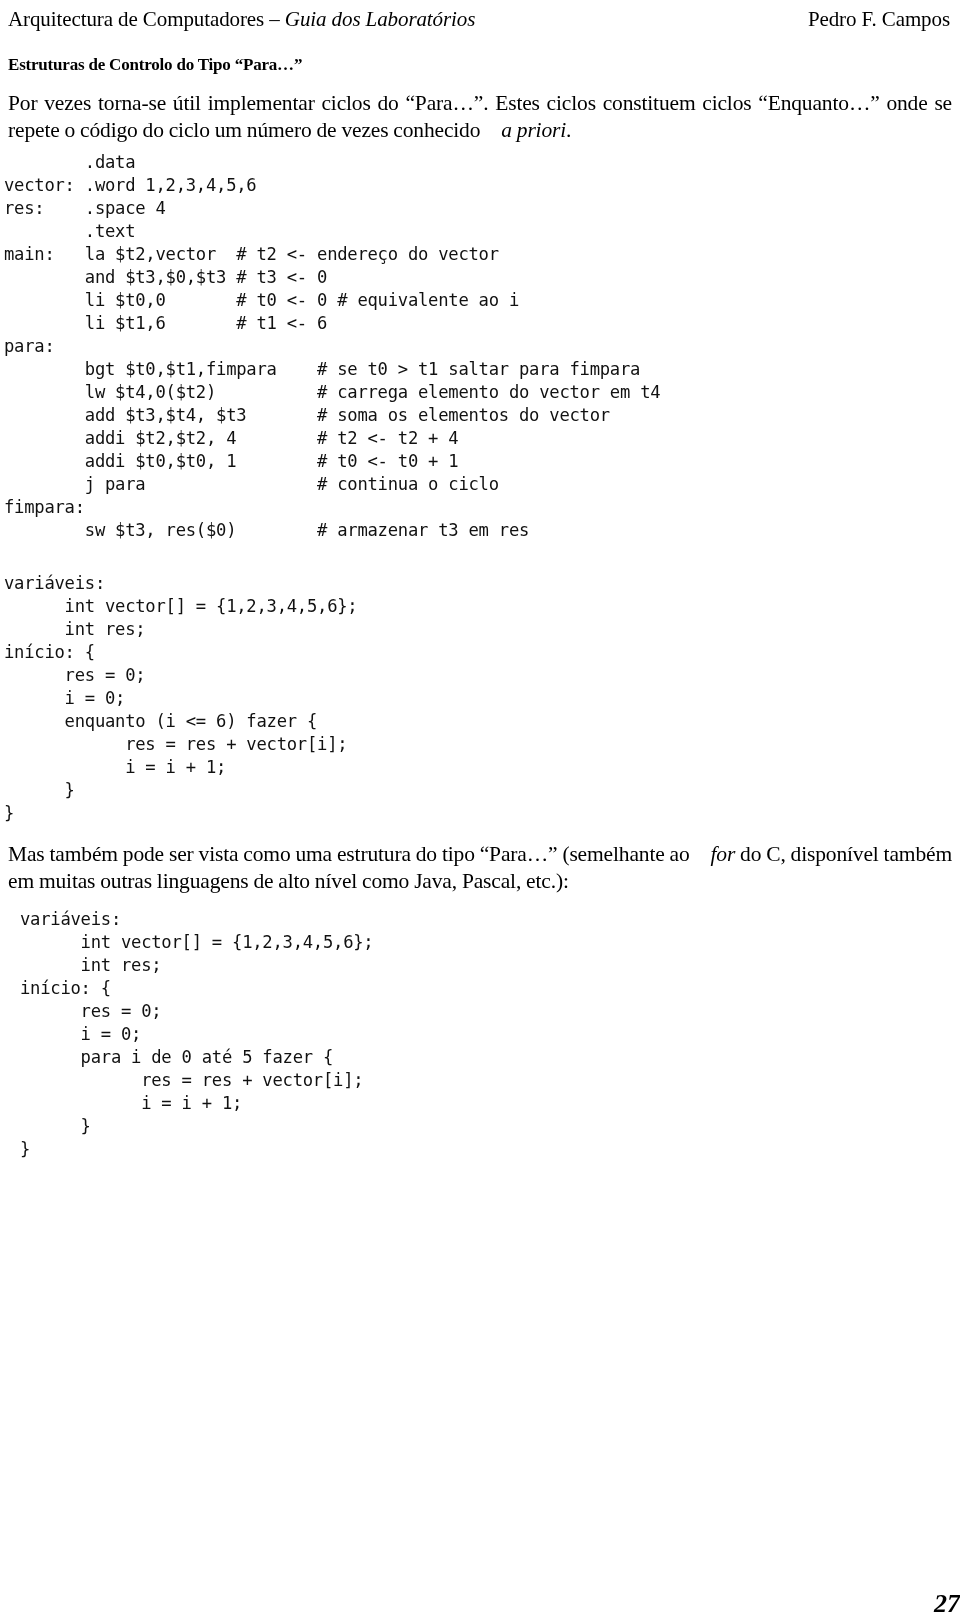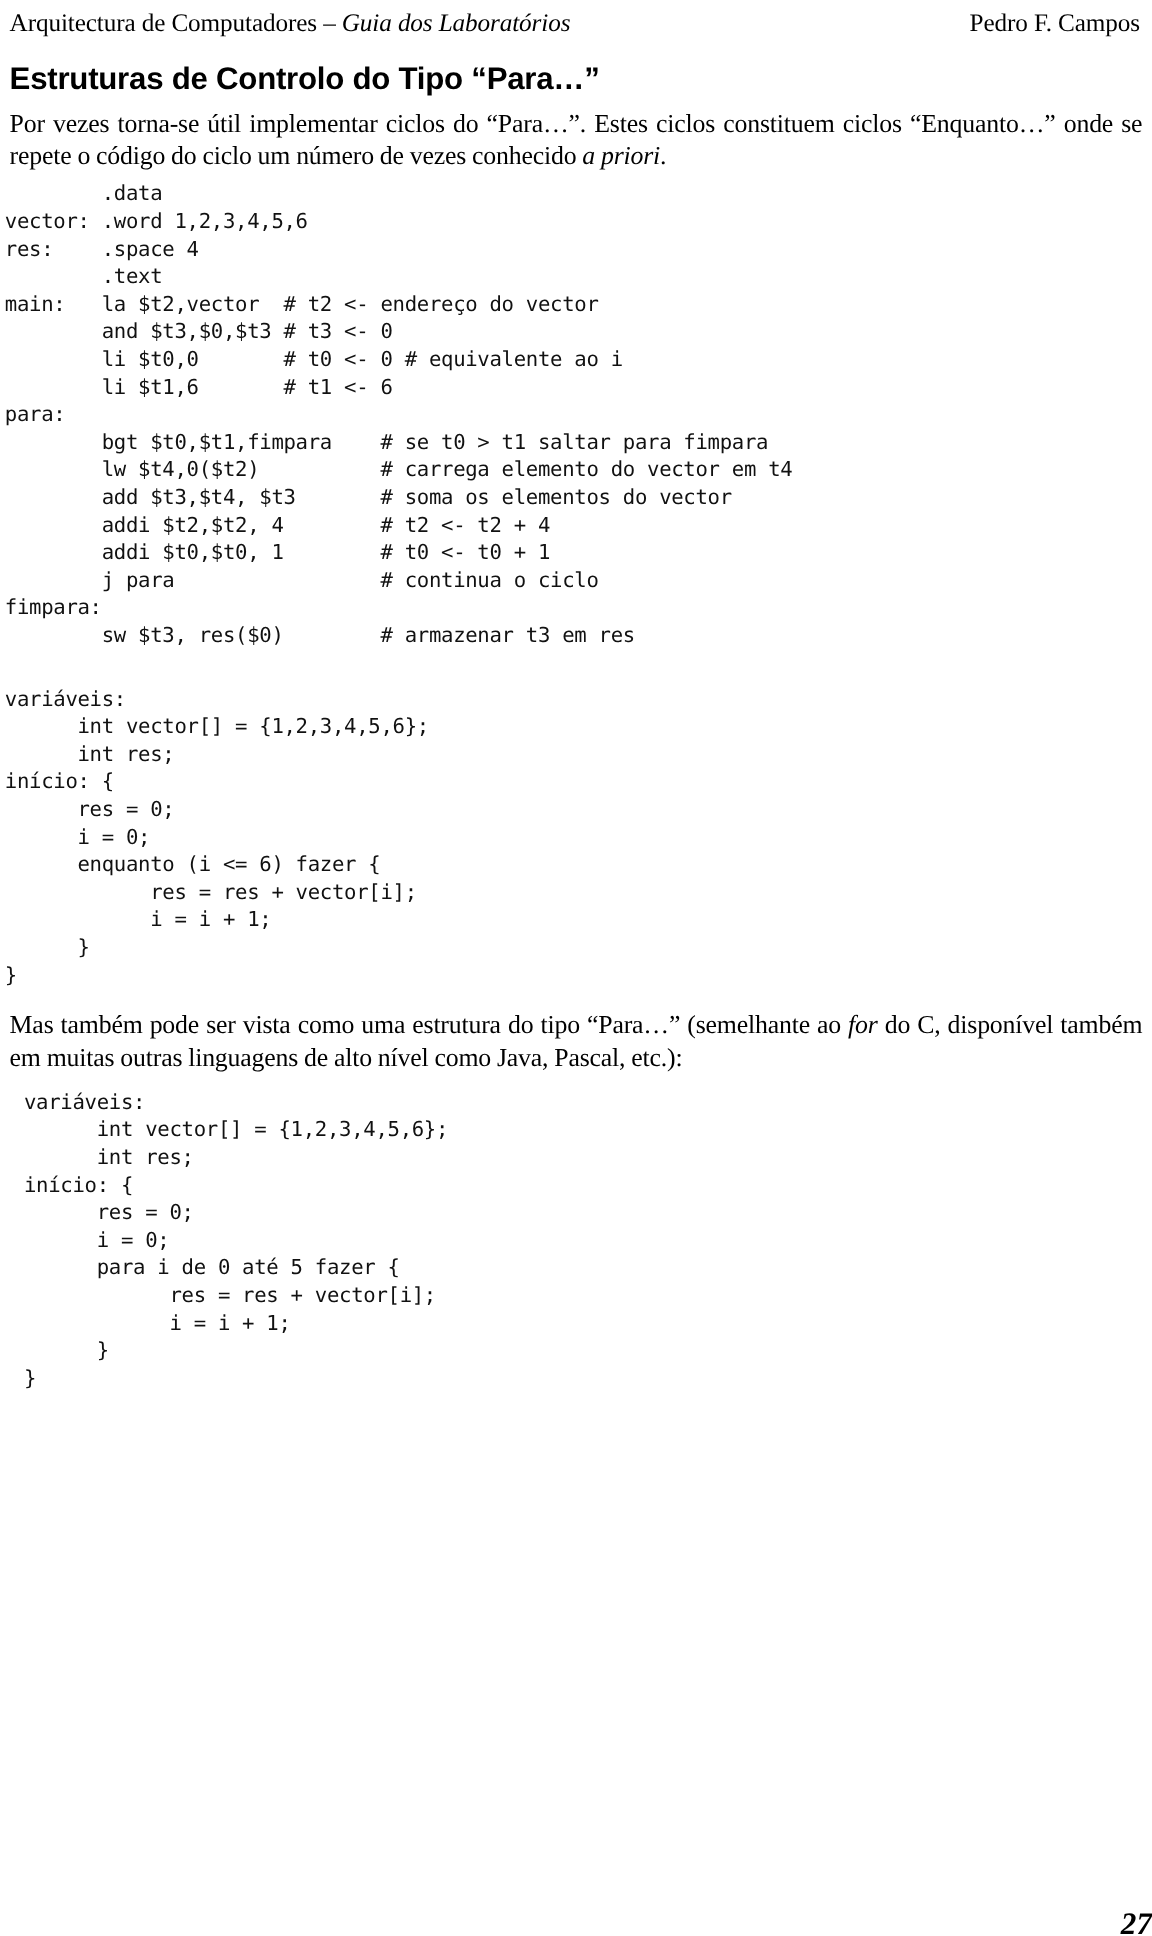--- a/index.html
+++ b/index.html
@@ -45,39 +45,39 @@
 
   
   .content {
     position: absolute;
     left: 8px;
     top: 44px;
     width: 944px;
   }
 
   h1.section-title {
-    font-family: Liberation Sans, sans-serif;
+    font-family: Liberation Serif, serif;
     font-weight: bold;
-    font-size: 26px;
+    font-size: 17px;
     line-height: 30px;
     margin: 6px 0 10px 0;
     letter-spacing: -0.2px;
   }
 
   p.para {
     font-family: "Liberation Serif", serif;
     font-size: 21.5px;
     line-height: 26.5px;
     margin: 0 0 4px 0;
     text-align: justify;
     text-justify: inter-word;
     letter-spacing: -0.15px;
     word-spacing: -0.3px;
   }
-  p.para .ital { font-style: italic; }
+  p.para .ital { font-style: italic; margin-left: 16px; }
 
   pre.code {
     font-family: "DejaVu Sans Mono", "Liberation Mono", monospace;
     font-size: 17.2px;
     line-height: 23px;
     margin: 0;
     padding: 0;
     white-space: pre;
     letter-spacing: -0.25px;
     color: #111111;

